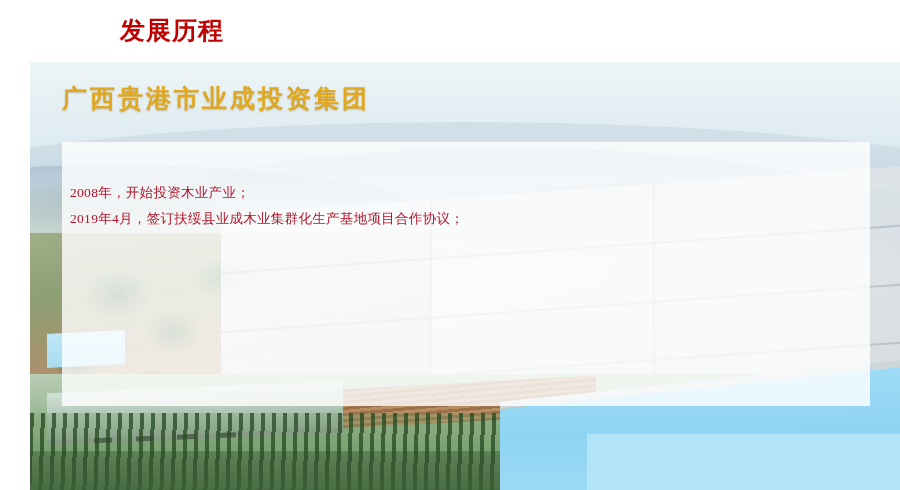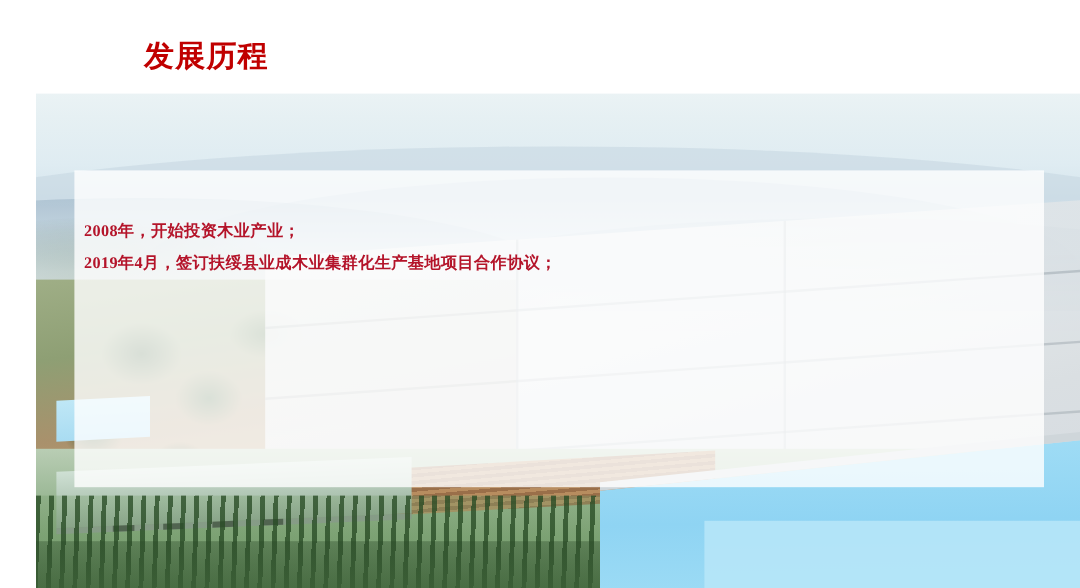--- a/index.html
+++ b/index.html
@@ -22,21 +22,20 @@
 
   
   .header {
     position: absolute;
     left: 0;
     top: 0;
     width: 900px;
     height: 62px;
     background: #ffffff;
     z-index: 40;
-    margin-top: 16px;
   }
   .slide-title {
     position: absolute;
     left: 120px;
     top: 14px;
     font-family: "Liberation Sans", "DejaVu Sans", sans-serif;
     font-weight: bold;
     font-size: 25px;
     letter-spacing: 1px;
     color: #c00000;
@@ -237,21 +236,21 @@
   .timeline {
     position: absolute;
     left: 70px;
     top: 180px;
     width: 815px;
     z-index: 30;
   }
   .timeline-item {
     font-family: "Liberation Serif", "DejaVu Serif", serif;
     font-size: 13.5px;
-    font-weight: bold;
+    font-weight: normal;
     color: #b4142a;
     line-height: 26px;
     white-space: nowrap;
     letter-spacing: .3px;
   }
 
   
   .margin-left {
     position: absolute;
     left: 0; top: 0; width: 30px; height: 490px;
@@ -288,20 +287,21 @@
       <div class="door" style="left:30%;"></div>
       <div class="door" style="left:44%;"></div>
       <div class="door" style="left:58%;"></div>
     </div>
     <div class="trees"></div>
     <div class="treeline-2"></div>
     <div class="blueroof"></div>
     <div class="blueroof2"></div>
   </div>
 
+  <div class="company-name">广西贵港市业成投资集团</div>
 
   <div class="panel"></div>
 
   <div class="timeline">
     <div class="timeline-item">2008年，开始投资木业产业；</div>
     <div class="timeline-item">2019年4月，签订扶绥县业成木业集群化生产基地项目合作协议；</div>
   </div>
 
   <div class="margin-left"></div>
 

